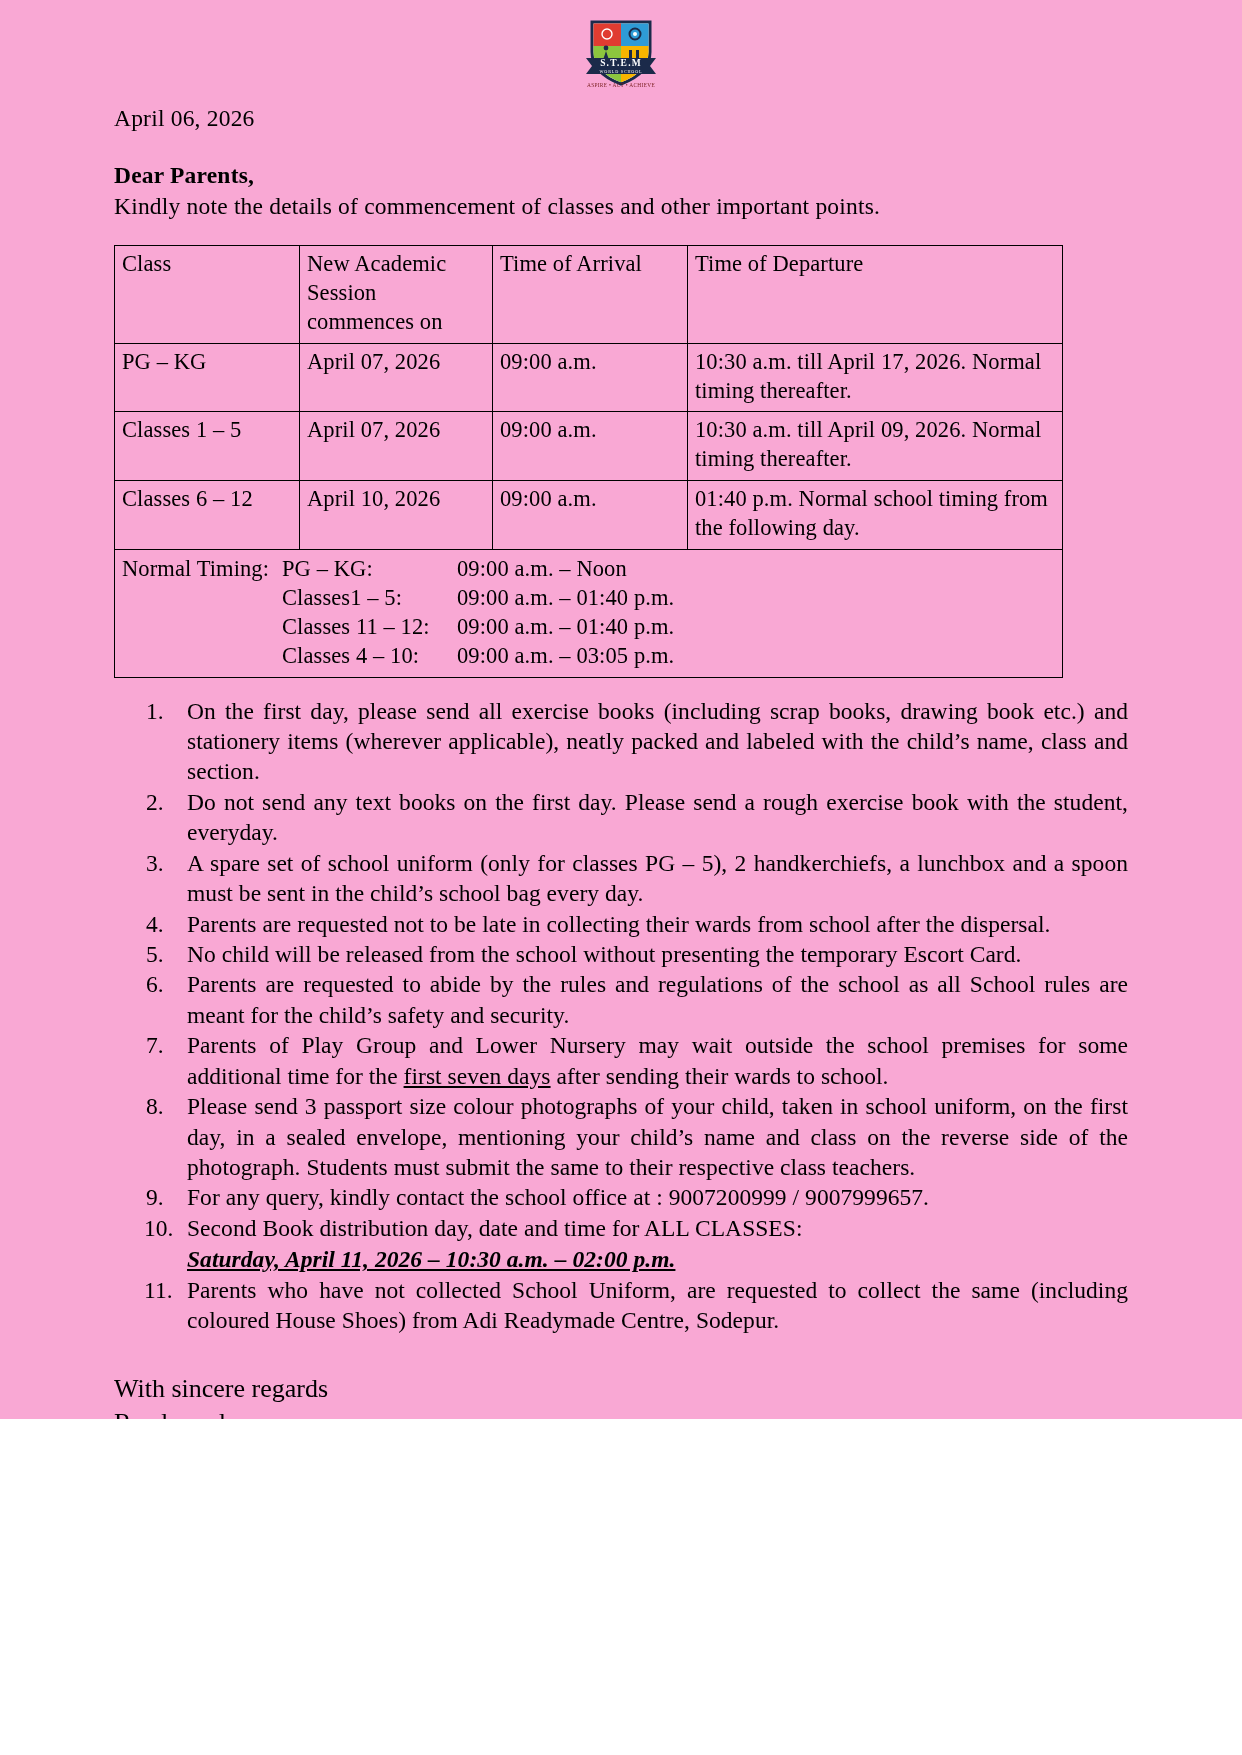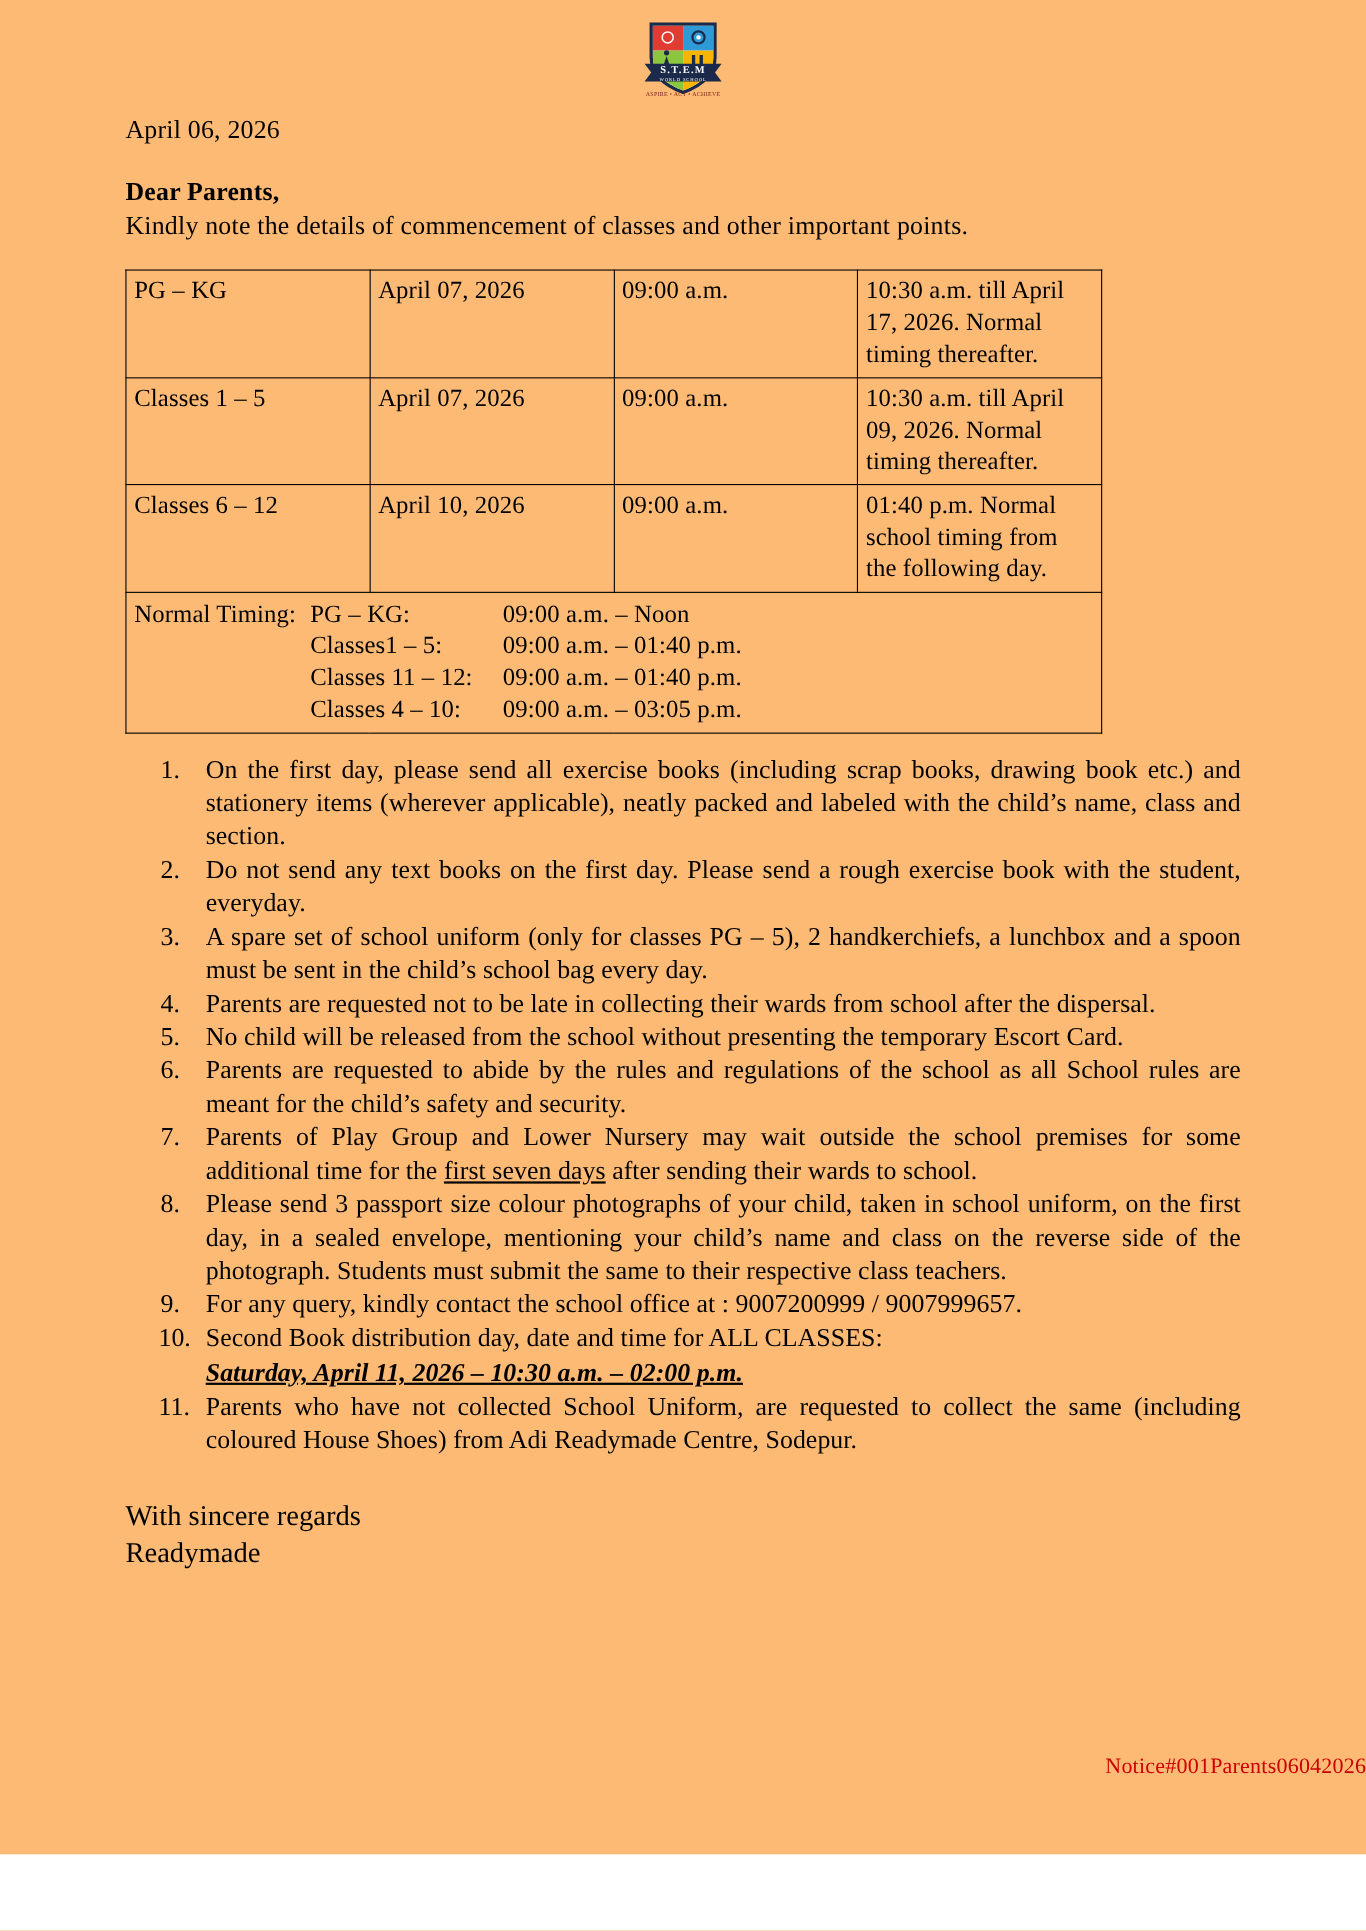--- a/index.html
+++ b/index.html
@@ -8,23 +8,23 @@
     padding: 0;
     background: #ffffff;
   }
   body {
     font-family: "Liberation Serif", "DejaVu Serif", serif;
     color: #000000;
   }
   .page {
     position: relative;
     width: 1242px;
-    height: 1686px;
+    height: 1419px;
     margin: 0 auto;
-    background: #fdba74;
+    background: #f9a8d4;
     box-sizing: border-box;
     overflow: hidden;
   }
 
   
   .logo-wrap {
     width: 100%;
     display: flex;
     justify-content: center;
     align-items: flex-start;
@@ -211,20 +211,26 @@
 
     <div class="letter-date">April 06, 2026</div>
 
     <div class="spacer-sm"></div>
 
     <div class="salutation">Dear Parents,</div>
     <div class="intro">Kindly note the details of commencement of classes and other important points.</div>
 
     <table class="schedule">
       <tbody>
+        <tr>
+          <td class="col-class hdr-cell">Class</td>
+          <td class="col-date hdr-cell">New Academic Session commences on</td>
+          <td class="col-arrive hdr-cell">Time of Arrival</td>
+          <td class="col-depart hdr-cell">Time of Departure</td>
+        </tr>
 
         <tr>
           <td>PG – KG</td>
           <td>April 07, 2026</td>
           <td>09:00 a.m.</td>
           <td>10:30 a.m. till April 17, 2026. Normal timing thereafter.</td>
         </tr>
 
         <tr>
           <td>Classes 1 – 5</td>

